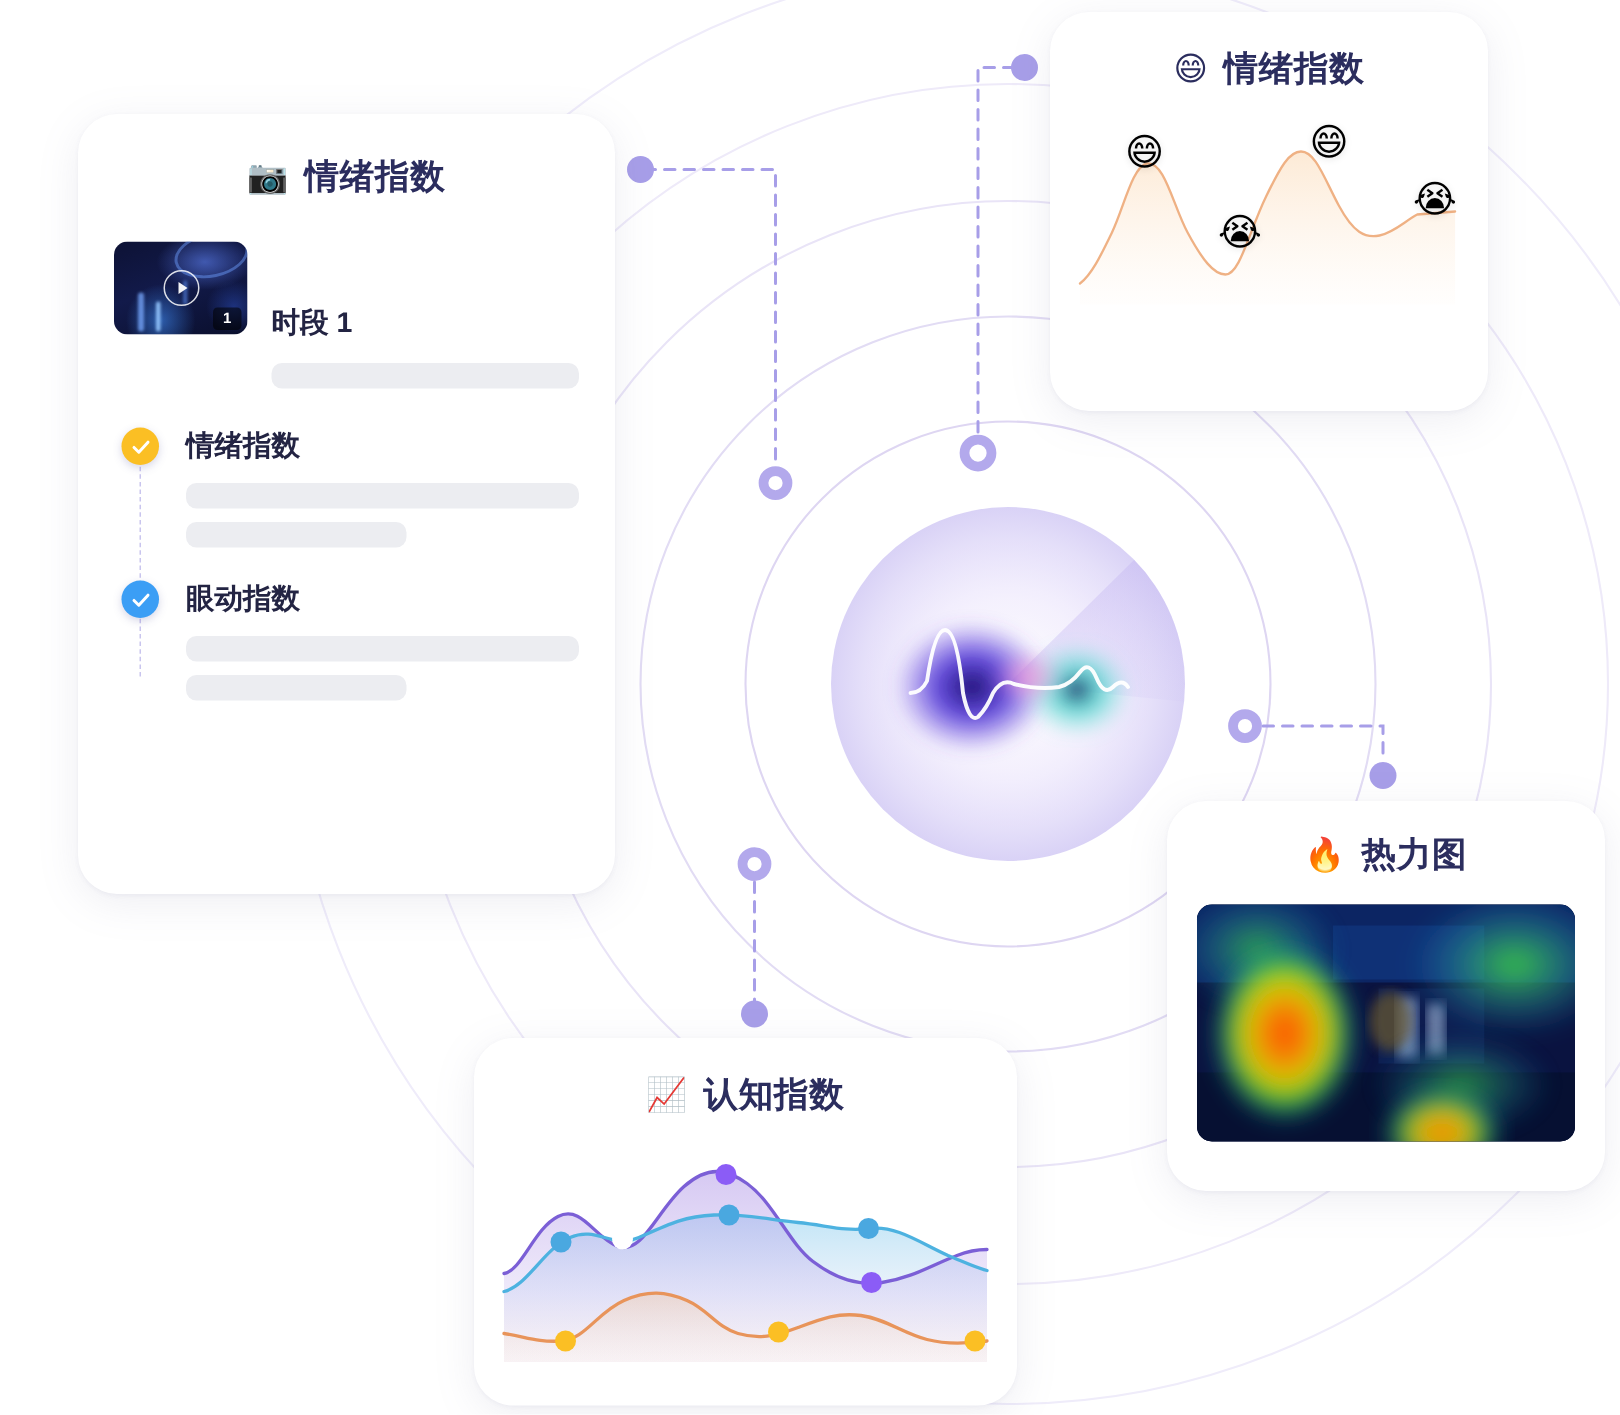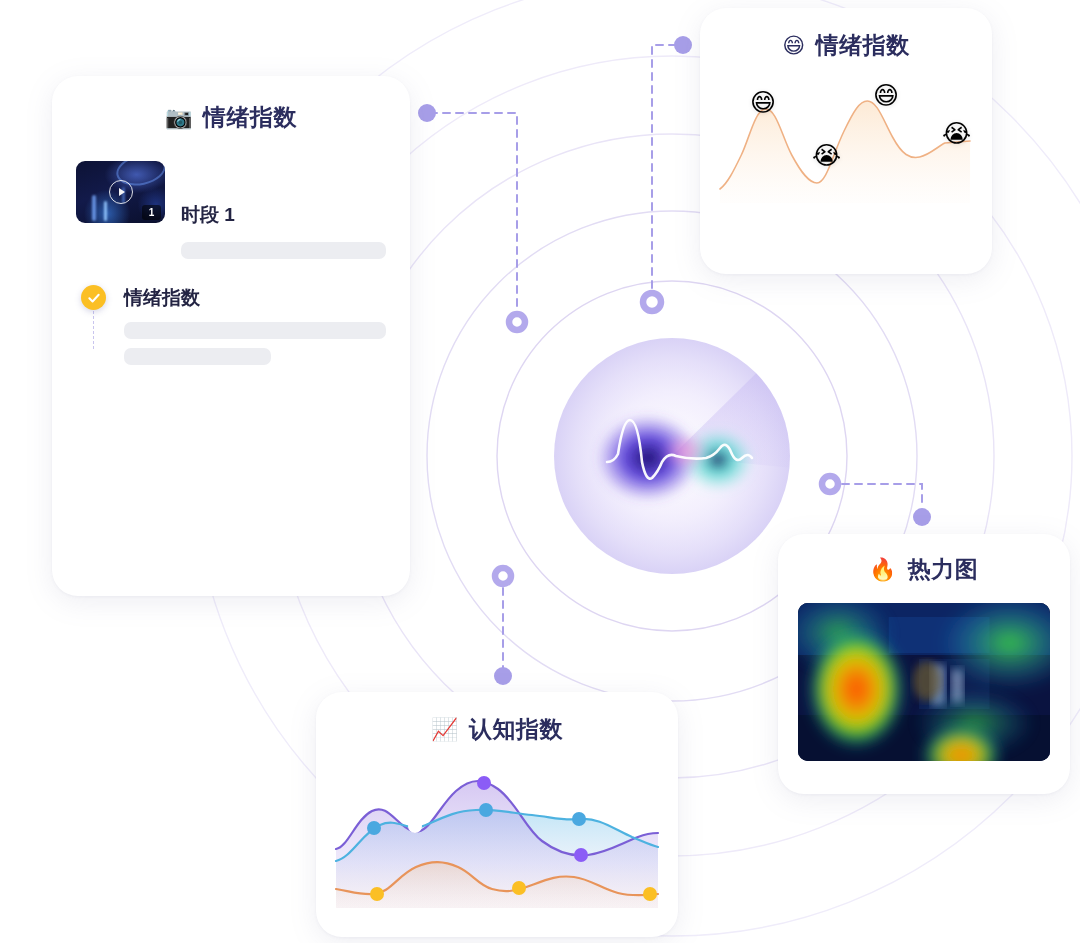--- a/index.html
+++ b/index.html
@@ -237,20 +237,32 @@
               <path d="M4 12.5 L9.5 18 L20 6.5"></path>
             </svg>
         </span>
         <span class="tl-label">情绪指数</span>
         <div class="tl-bars">
           <div class="bar w-full"></div>
           <div class="bar w-half"></div>
         </div>
       </div>
 
+      <div class="tl-item">
+        <span class="tl-dot" style="background:#3b9ef5;">
+          <svg viewBox="0 0 24 24" fill="none" stroke="#fff" stroke-width="3.4" stroke-linecap="round" stroke-linejoin="round">
+              <path d="M4 12.5 L9.5 18 L20 6.5"></path>
+            </svg>
+        </span>
+        <span class="tl-label">眼动指数</span>
+        <div class="tl-bars">
+          <div class="bar w-full"></div>
+          <div class="bar w-half"></div>
+        </div>
+      </div>
     </div>
   </section>
 
   <section class="card" id="card-emotion">
     <div class="card-title">
       <span class="emoji">😄</span>
       <span>情绪指数</span>
     </div>
     <div class="emotion-chart">
       <svg viewBox="0 0 260 120" width="252" height="120" preserveAspectRatio="none" aria-hidden="true">

